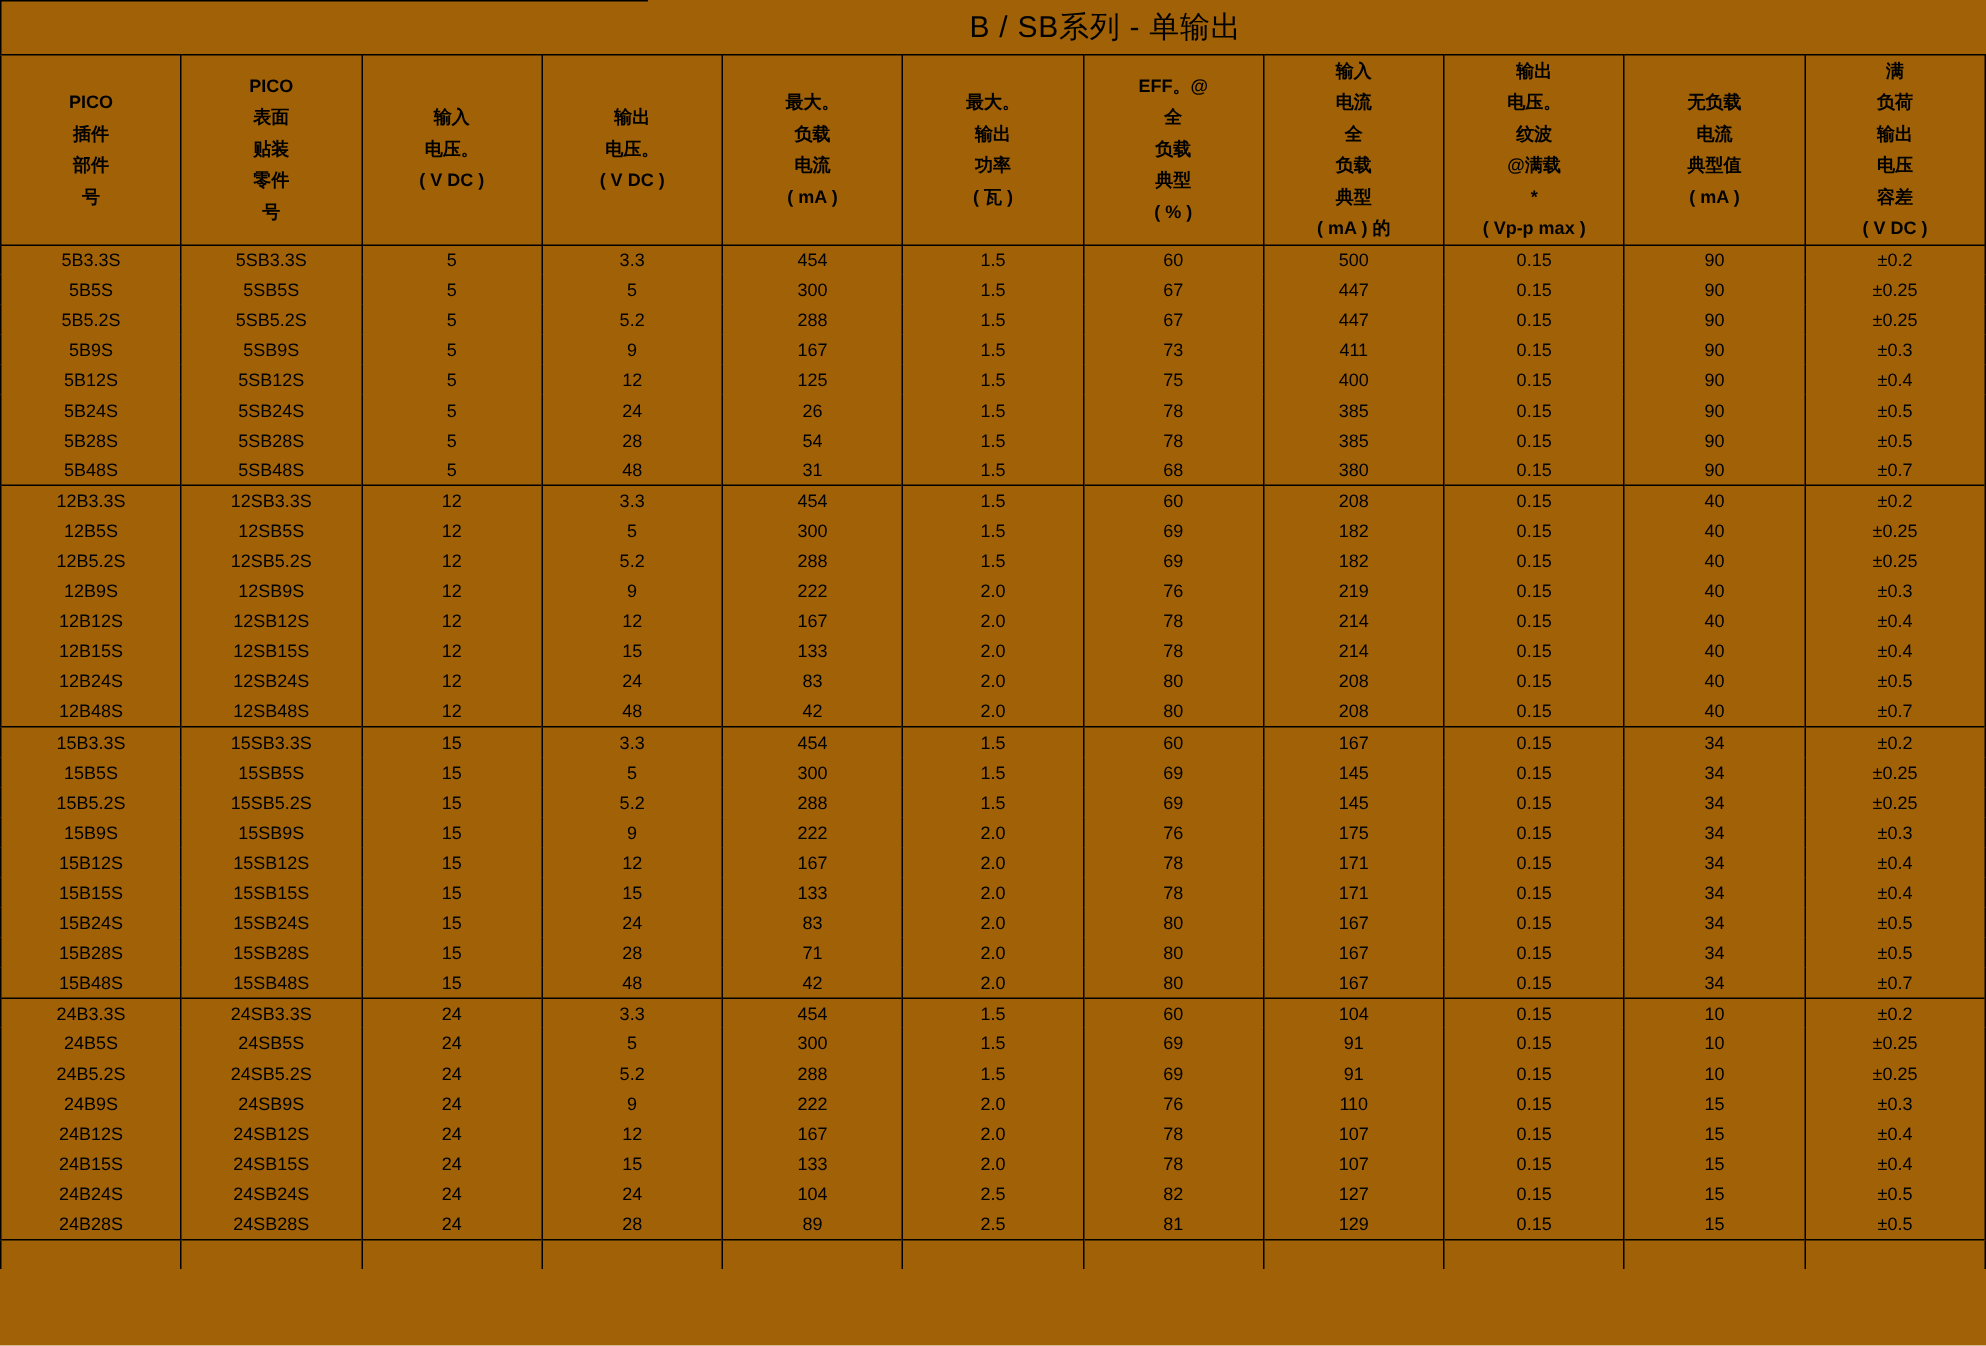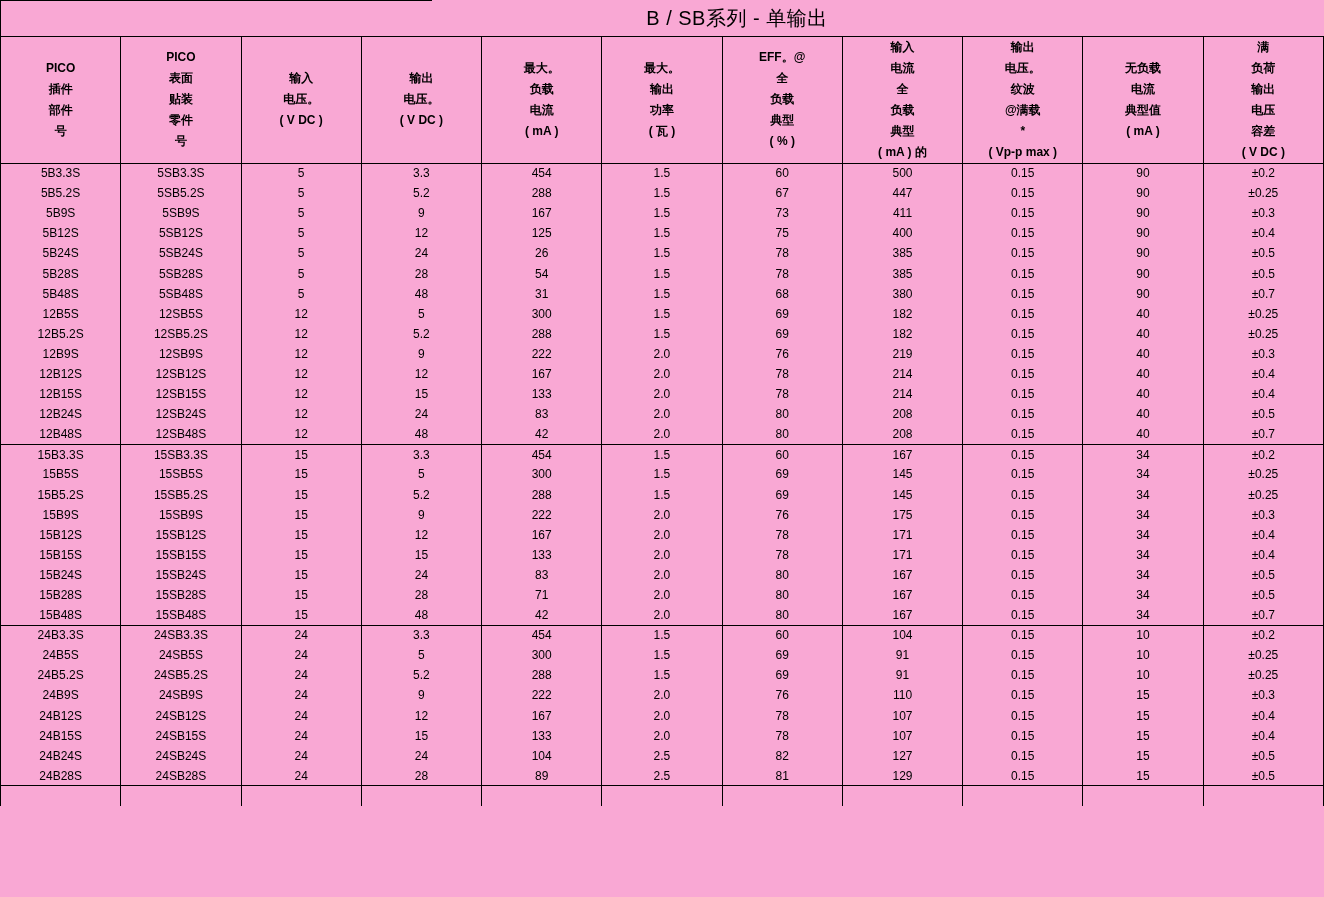--- a/index.html
+++ b/index.html
@@ -7,21 +7,21 @@
     width: 1324px; height: 897px;
     overflow: hidden;
     background: #ffffff;
     font-family: "Liberation Sans", "DejaVu Sans", sans-serif;
     color: #000000;
   }
   .page {
     position: relative;
     width: 1324px; height: 897px;
     overflow: hidden;
-    background: #f9a8d4;
+    background: #a16207;
   }
   
   .top-line {
     position: absolute;
     top: 0; left: 0;
     width: 432px; height: 0;
     border-top: 1px solid #000;
   }
   table.spec {
     width: 1324px;
@@ -155,20 +155,33 @@
           <td>3.3</td>
           <td>454</td>
           <td>1.5</td>
           <td>60</td>
           <td>500</td>
           <td>0.15</td>
           <td>90</td>
           <td>±0.2</td>
         </tr>
         <tr>
+          <td>5B5S</td>
+          <td>5SB5S</td>
+          <td>5</td>
+          <td>5</td>
+          <td>300</td>
+          <td>1.5</td>
+          <td>67</td>
+          <td>447</td>
+          <td>0.15</td>
+          <td>90</td>
+          <td>±0.25</td>
+        </tr>
+        <tr>
           <td>5B5.2S</td>
           <td>5SB5.2S</td>
           <td>5</td>
           <td>5.2</td>
           <td>288</td>
           <td>1.5</td>
           <td>67</td>
           <td>447</td>
           <td>0.15</td>
           <td>90</td>
@@ -231,20 +244,33 @@
           <td>5SB48S</td>
           <td>5</td>
           <td>48</td>
           <td>31</td>
           <td>1.5</td>
           <td>68</td>
           <td>380</td>
           <td>0.15</td>
           <td>90</td>
           <td>±0.7</td>
+        </tr>
+        <tr class="section-start">
+          <td>12B3.3S</td>
+          <td>12SB3.3S</td>
+          <td>12</td>
+          <td>3.3</td>
+          <td>454</td>
+          <td>1.5</td>
+          <td>60</td>
+          <td>208</td>
+          <td>0.15</td>
+          <td>40</td>
+          <td>±0.2</td>
         </tr>
         <tr>
           <td>12B5S</td>
           <td>12SB5S</td>
           <td>12</td>
           <td>5</td>
           <td>300</td>
           <td>1.5</td>
           <td>69</td>
           <td>182</td>

